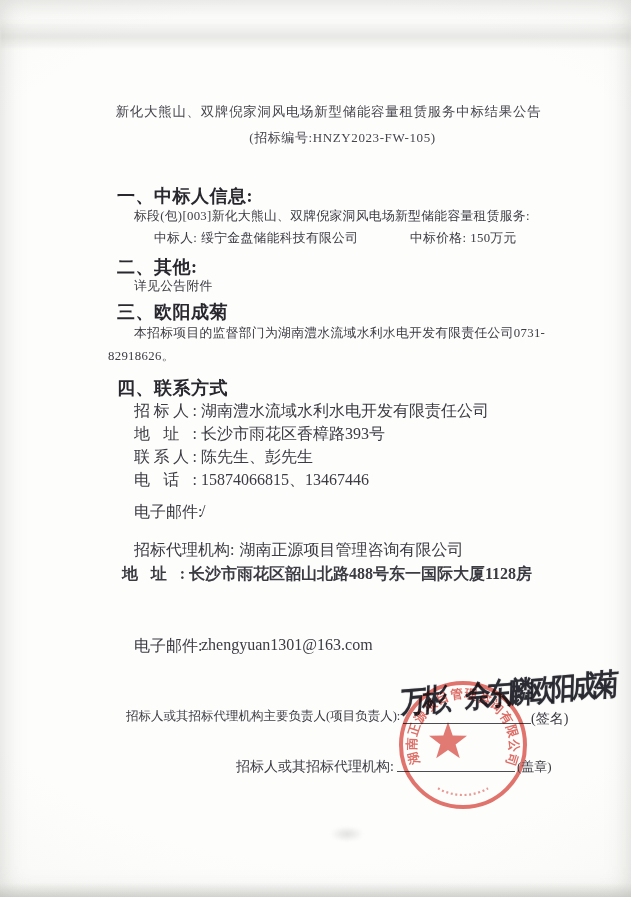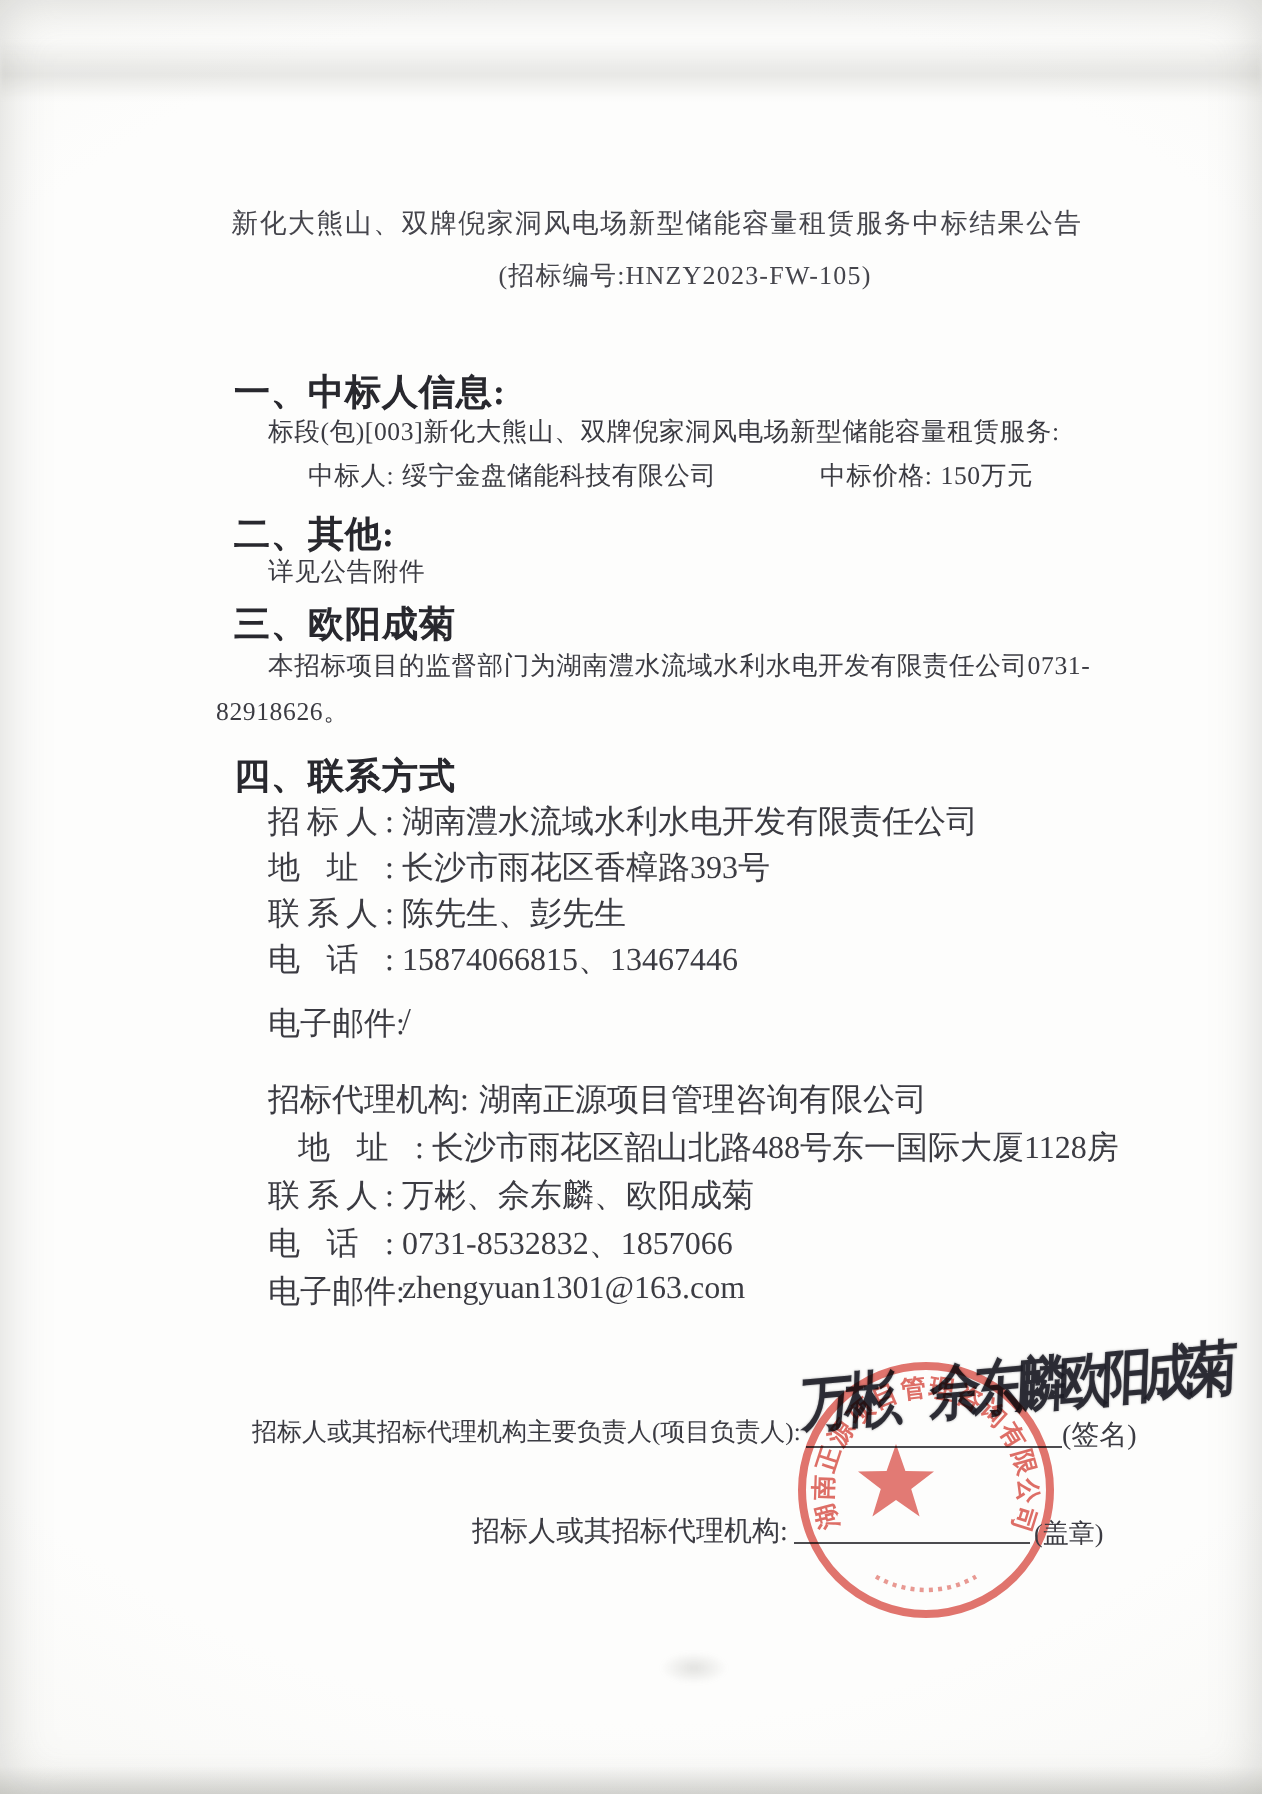--- a/index.html
+++ b/index.html
@@ -79,23 +79,21 @@
 
   <div class="line heading z-text" style="left:117px;top:377px;">四、联系方式</div>
 
   <div class="row z-text" style="left:134px;top:401px;"><span class="lbl">招标人:</span><span class="val">湖南澧水流域水利水电开发有限责任公司</span></div>
   <div class="row z-text" style="left:134px;top:424px;"><span class="lbl">地址:</span><span class="val">长沙市雨花区香樟路393号</span></div>
   <div class="row z-text" style="left:134px;top:447px;"><span class="lbl">联系人:</span><span class="val">陈先生、彭先生</span></div>
   <div class="row z-text" style="left:134px;top:470px;"><span class="lbl">电话:</span><span class="val">15874066815、13467446</span></div>
   <div class="row z-text" style="left:134px;top:502px;"><span class="lbl">电子邮件:</span><span class="val">/</span></div>
 
   <div class="row z-text" style="left:134px;top:540px;"><span class="lbl-wide">招标代理机构:</span><span>湖南正源项目管理咨询有限公司</span></div>
-  <div class="row z-text" style="left:149px;top:564px;"><span class="lbl">地址:</span><span class="val">长沙市雨花区韶山北路488号东一国际大厦1128房</span></div>
-  <div class="row z-text" style="left:134px;top:588px;"><span class="lbl">联系人:</span><span class="val">万彬、佘东麟、欧阳成菊</span></div>
-  <div class="row z-text" style="left:134px;top:612px;"><span class="lbl">电话:</span><span class="val">0731-8532832、1857066</span></div>
+  <div class="row z-text" style="left:122px;top:564px;font-weight:bold;"><span class="lbl">地址:</span><span class="val">长沙市雨花区韶山北路488号东一国际大厦1128房</span></div>
   <div class="row z-text" style="left:134px;top:636px;"><span class="lbl">电子邮件:</span><span class="val">zhengyuan1301@163.com</span></div>
 
   <div class="line z-text" style="left:126px;top:709px;font-size:12.5px;letter-spacing:0;">招标人或其招标代理机构主要负责人(项目负责人):</div>
   <div class="uline" style="left:403px;top:723px;width:128px;"></div>
   <div class="line z-text" style="left:531px;top:710px;font-size:14px;letter-spacing:0;">(签名)</div>
 
   <div class="line z-text" style="left:236px;top:758px;font-size:14px;letter-spacing:0;">招标人或其招标代理机构:</div>
   <div class="uline" style="left:397px;top:771px;width:118px;"></div>
   <div class="line z-text" style="left:517px;top:759px;font-size:13px;letter-spacing:0;">(盖章)</div>
 

